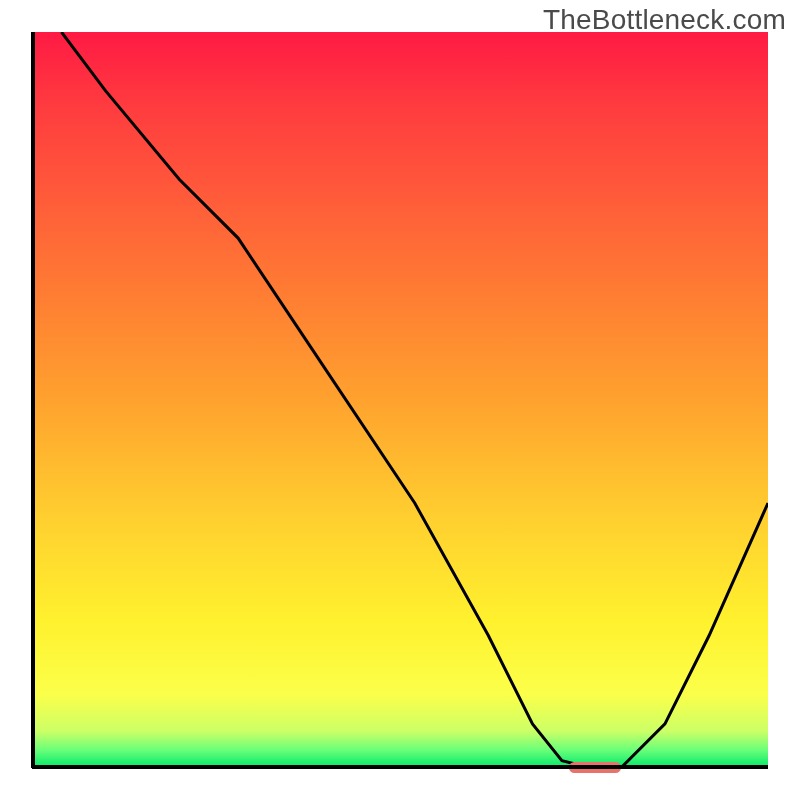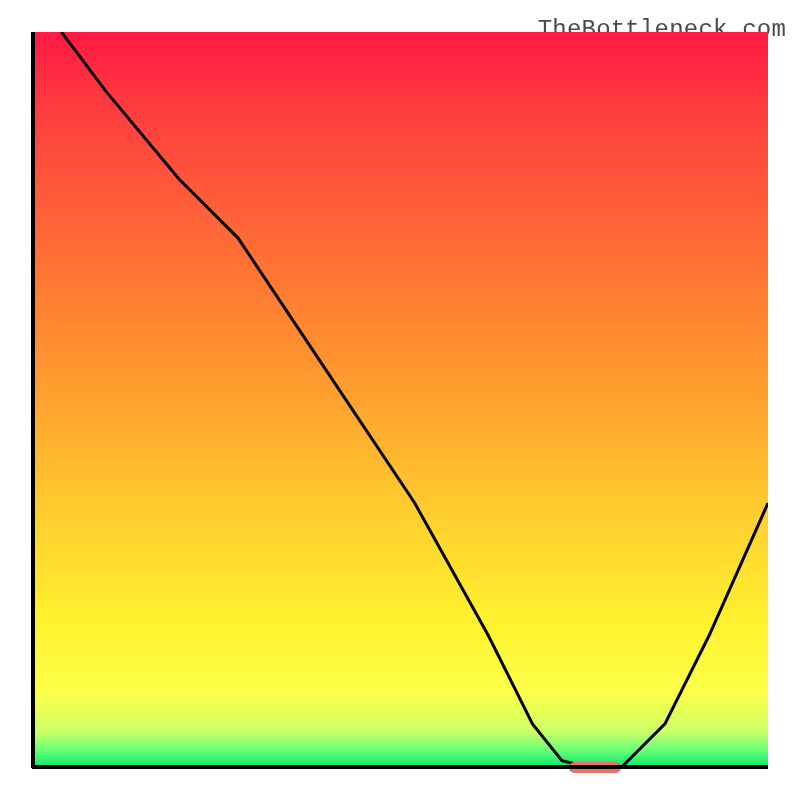--- a/index.html
+++ b/index.html
@@ -11,27 +11,26 @@
     font-family: Arial, Helvetica, sans-serif;
     overflow: hidden;
   }
   .page {
     position: relative;
     width: 800px;
     height: 800px;
   }
   .watermark {
     position: absolute;
-    top: 16px;
+    top: 4px;
     right: 14px;
-    font-size: 24px;
+    font-size: 28px;
     font-weight: 500;
     color: #4a4a4a;
     letter-spacing: 0.2px;
-    font-family: Liberation Mono, monospace;
   }
   .plot-area {
     position: absolute;
     left: 32px;
     top: 32px;
     width: 736px;
     height: 736px;
     
     background: linear-gradient(
       to bottom,

